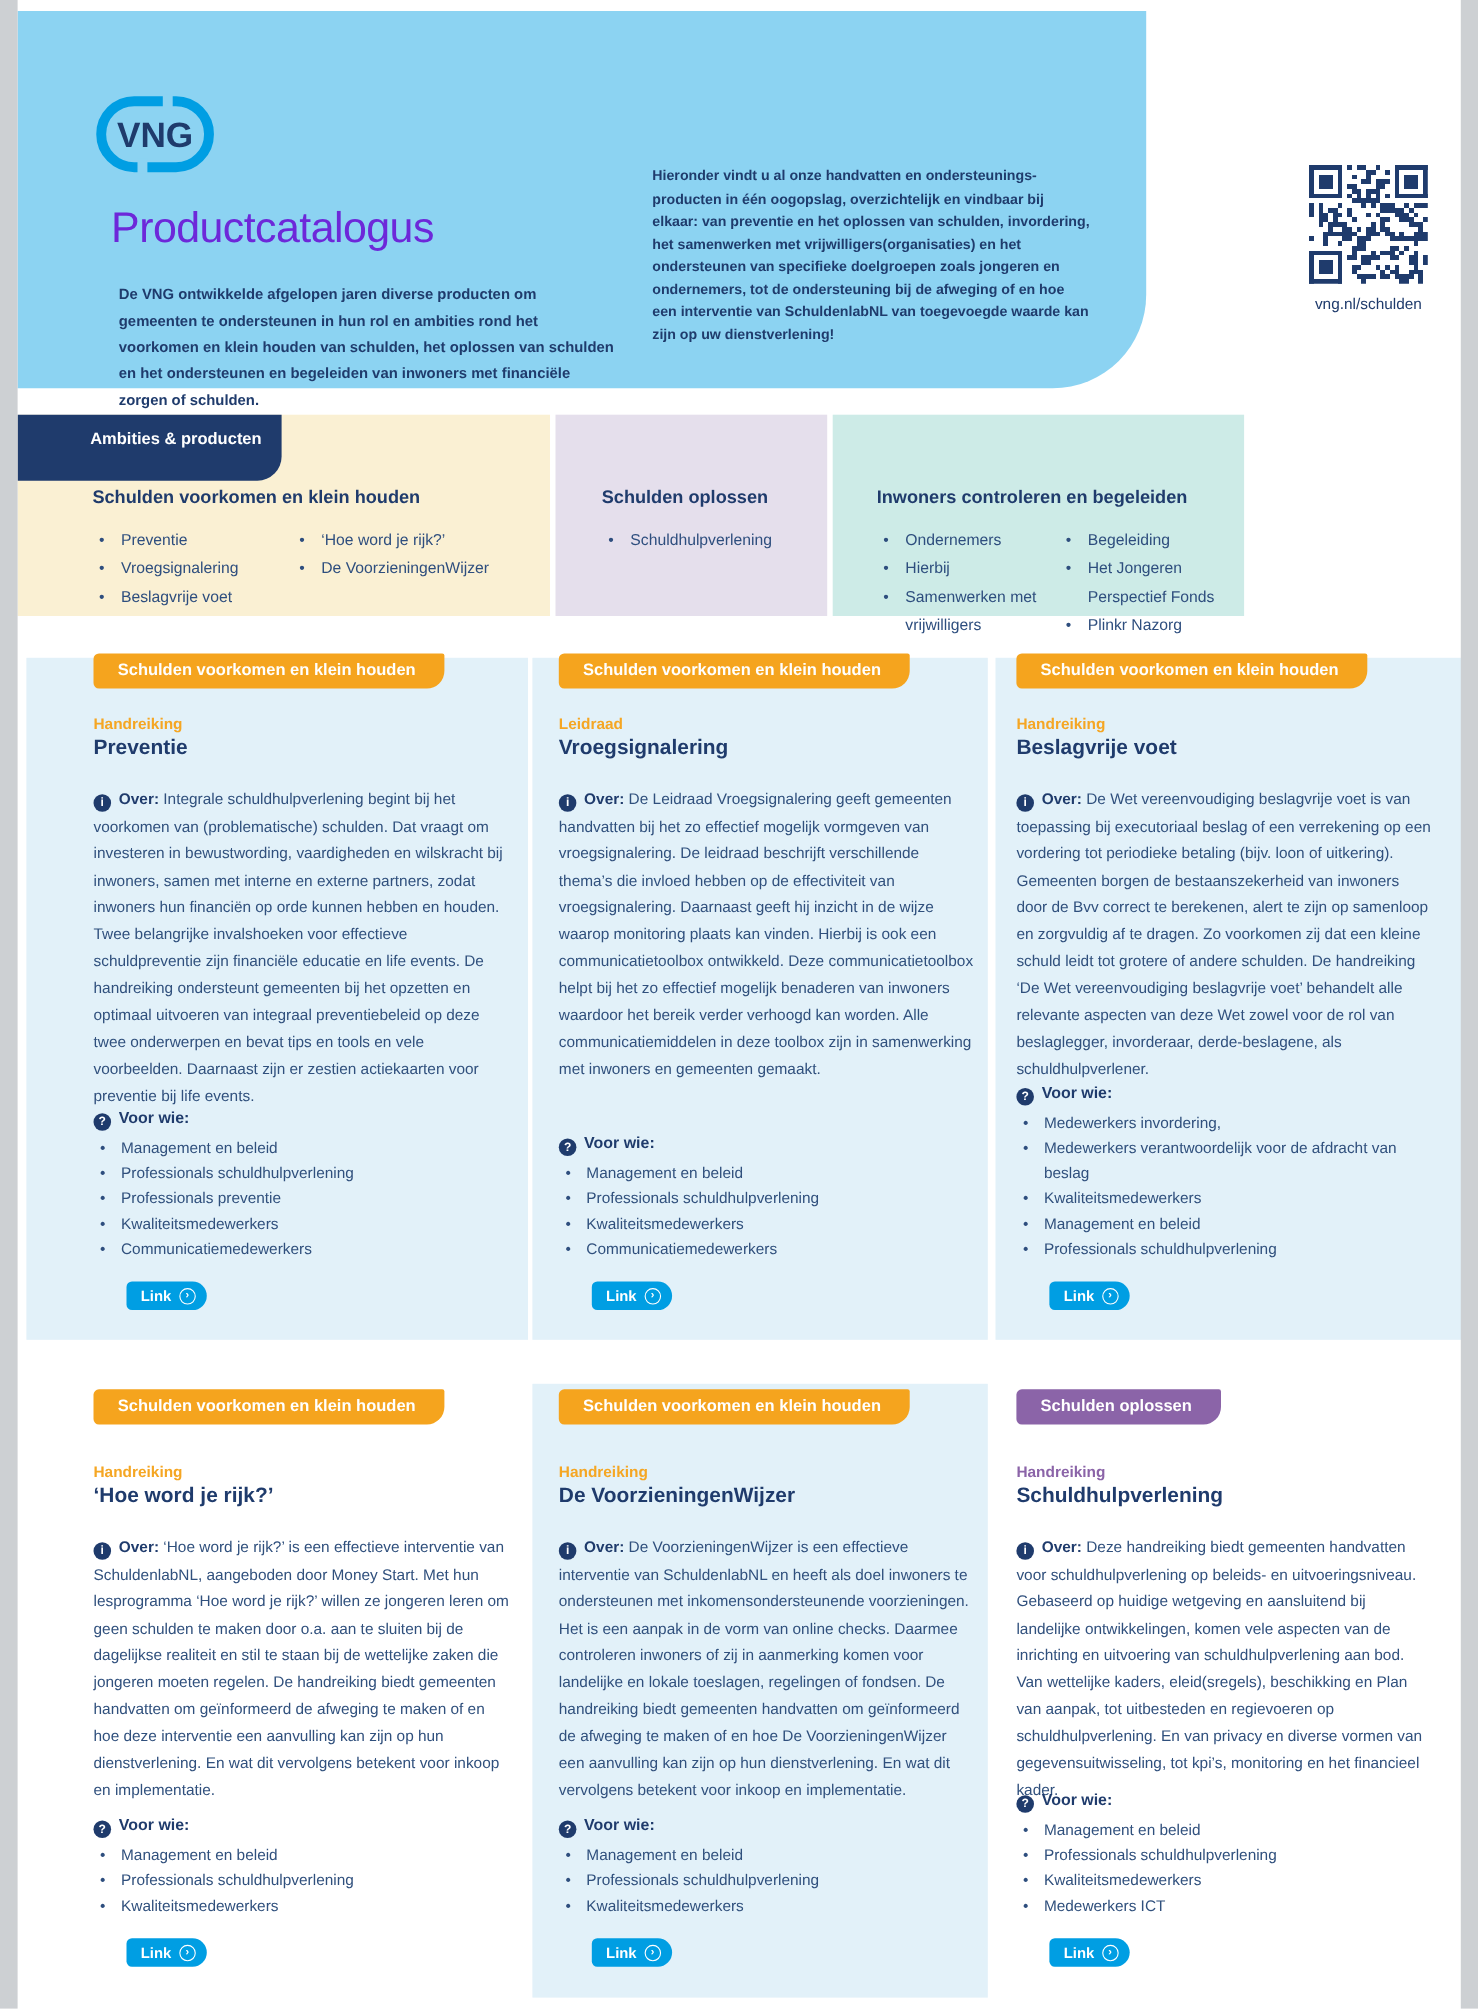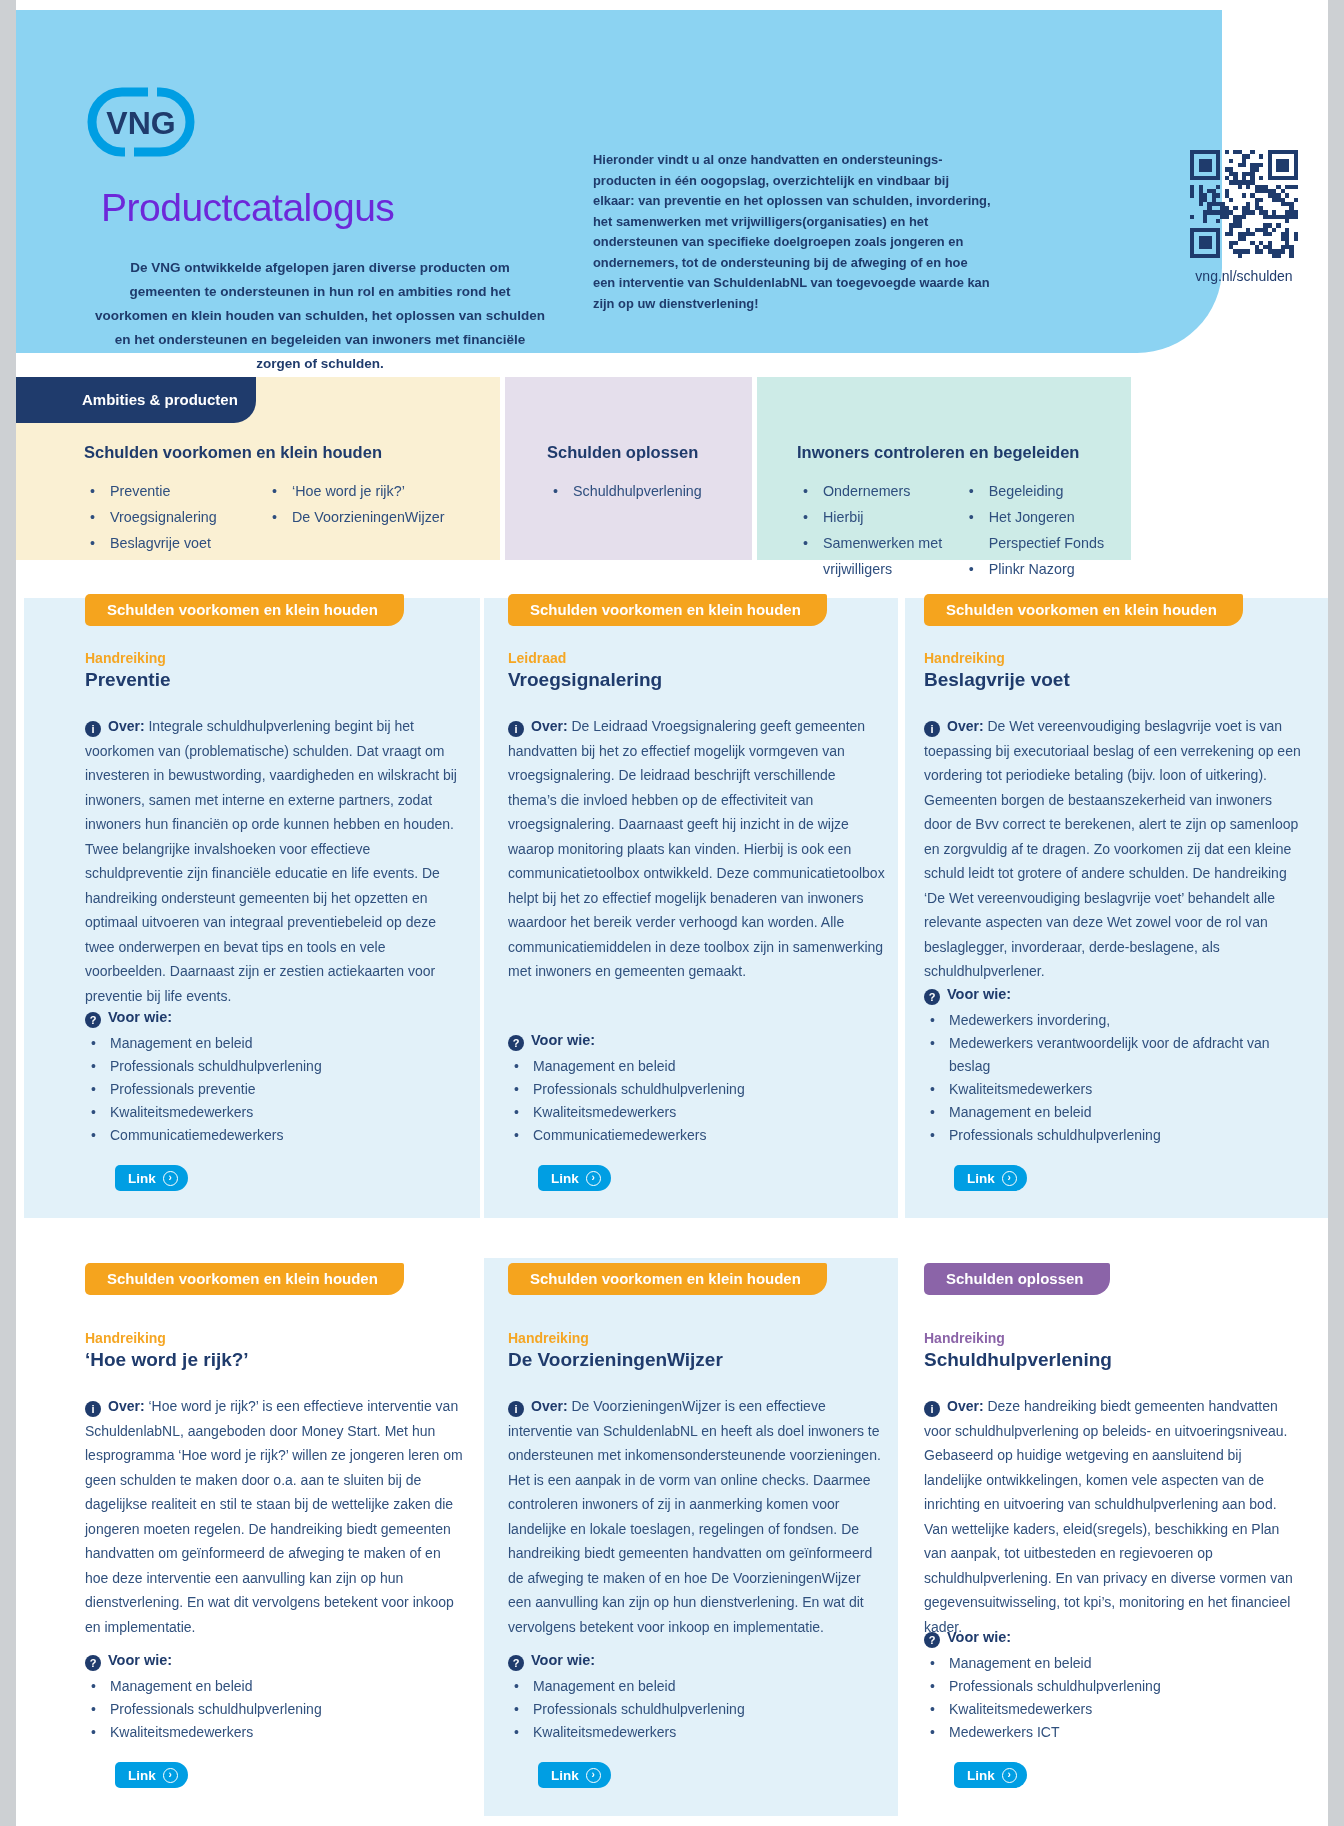--- a/index.html
+++ b/index.html
@@ -5,35 +5,35 @@
   * { margin:0; padding:0; box-sizing:border-box; }
   html,body { width:1344px; }
   body {
     position:relative; height:1826px; background:#ffffff;
     font-family:"Liberation Sans", sans-serif; color:#30507d; overflow:hidden;
   }
   .edge { position:absolute; top:0; bottom:0; width:16px; background:#cdd0d3; z-index:50; }
   .edge.left { left:0; } .edge.right { right:0; }
 
   
-  .hero { position:absolute; left:16px; top:10px; width:1206px; height:343px;
+  .hero { position:absolute; left:16px; top:10px; width:1026px; height:343px;
           background:#8cd3f2; border-bottom-right-radius:85px; }
   .logo { position:absolute; left:70px; top:76px; }
   .page-title { position:absolute; left:85px; top:176px; font-size:39px; font-weight:normal;
                 color:#6d28d9; letter-spacing:-0.5px; }
-  .intro { position:absolute; left:78px; top:246px; width:452px; font-size:13.5px;
-           font-weight:bold; line-height:24px; color:#1f3b6c;text-align:center; }
+  .intro { position:absolute; left:92px; top:246px; width:452px; font-size:13.5px;
+           font-weight:bold; line-height:24px; color:#1f3b6c; }
   .hero-para { position:absolute; left:577px; top:140px; width:400px; font-size:12.9px;
                font-weight:bold; line-height:20.5px; color:#1f3b6c; }
   .qr-box { position:absolute; left:1182px; top:150px; width:124px; text-align:center; }
   .qr-box svg { width:108px; height:108px; display:block; margin:0 auto; }
   .qr-label { margin-top:10px; font-size:14px; color:#1f3b6c; }
 
   
-  .badge { position:absolute; left:16px; top:377px; width:240px; height:46px;
+  .badge { position:absolute; left:16px; top:377px; width:240px; height:60px;
            background:#1f3b6c; color:#fff; font-size:15px; font-weight:bold;
            line-height:46px; padding-left:66px; border-radius:0 0 22px 0; z-index:5; }
   .ambox { position:absolute; top:377px; height:183px; padding-top:66px; }
   .ambox.cream { left:16px; width:484px; background:#faf0d3; padding-left:68px; }
   .ambox.lav   { left:505px; width:247px; background:#e5dfec; padding-left:42px; }
   .ambox.teal  { left:757px; width:374px; background:#cdebe7; padding-left:40px; }
   .ambox h2 { font-size:16.5px; font-weight:bold; color:#1f3b6c; margin-bottom:16px; }
   .amcols { display:flex; }
   .ambox.cream .amcols ul:first-child { width:168px; margin-right:14px; }
   .ambox.teal  .amcols ul:first-child { width:214px; margin-right:10px; }

